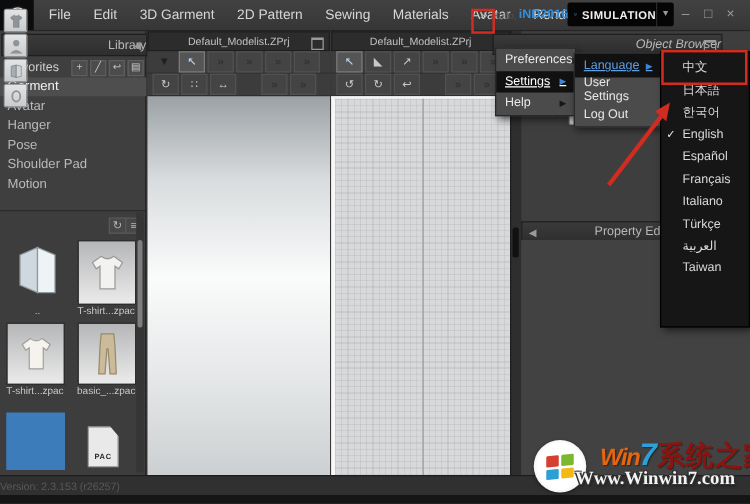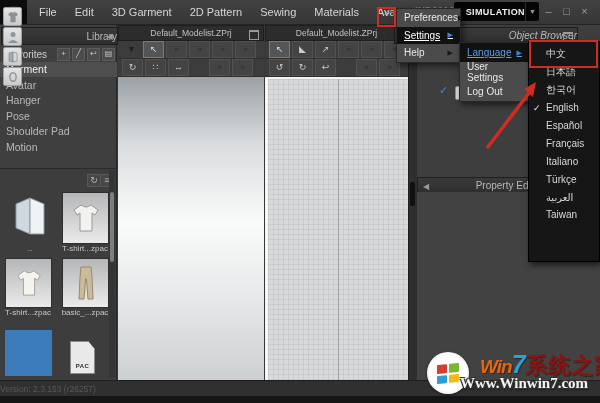--- a/index.html
+++ b/index.html
@@ -82,21 +82,21 @@
   #ob-swatch{left:455px;top:86px;width:30px;height:12px;background:#d8d8d8;border:1px solid #8f8f8f;border-radius:2px;}
   #pe-header{left:417px;top:177px;width:182px;height:15px;justify-content:center;position:absolute;}
   #pe-collapse{position:absolute;left:5px;top:4px;font-size:8px;color:#9a9a9a;}
   #pe-body{left:417px;top:192px;width:183px;height:188px;background:#424242;}
   
   .popup{background:#4b4b4b;border:1px solid #282828;box-shadow:2px 3px 6px rgba(0,0,0,.55);z-index:10;}
   .popup-row{display:flex;align-items:center;font-size:10px;color:#e8e8e8;padding:0 7px;box-sizing:border-box;}
   .popup-row .sub-arrow{margin-left:auto;font-size:7px;color:#161616;}
   .popup-row.hl{background:#111;color:#ffffff;text-decoration:underline;}
   .popup-row.hl .sub-arrow{color:#3d85d8;}
-  #menu1{left:396px;top:8px;width:63px;height:53px;position:absolute;}
+  #menu1{left:396px;top:38px;width:63px;height:53px;position:absolute;}
   #menu1 .popup-row{height:17.6px;}
   #menu2{left:459px;top:42px;width:69px;height:58px;position:absolute;}
   #menu2 .popup-row{height:19.3px;}
   #menu2 .popup-row.hl{color:#5d9fe3;}
   #menu3{left:528px;top:41px;width:72px;height:221px;background:#161616;border:1px solid #000;
          box-shadow:2px 3px 6px rgba(0,0,0,.6);z-index:11;position:absolute;padding-top:3px;box-sizing:border-box;}
   .lang-row{height:17.9px;display:flex;align-items:center;font-size:10px;color:#d9d9d9;padding-left:17px;position:relative;}
   .lang-check{position:absolute;left:4px;font-size:9px;color:#e8e8e8;}
   
   .red-box{border:2px solid #d22b20;z-index:20;position:absolute;}

